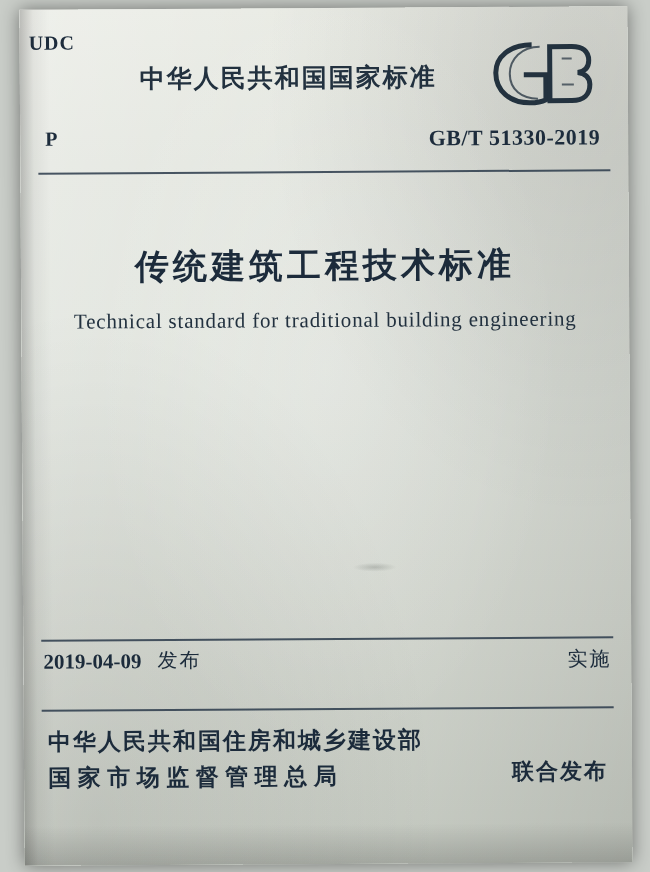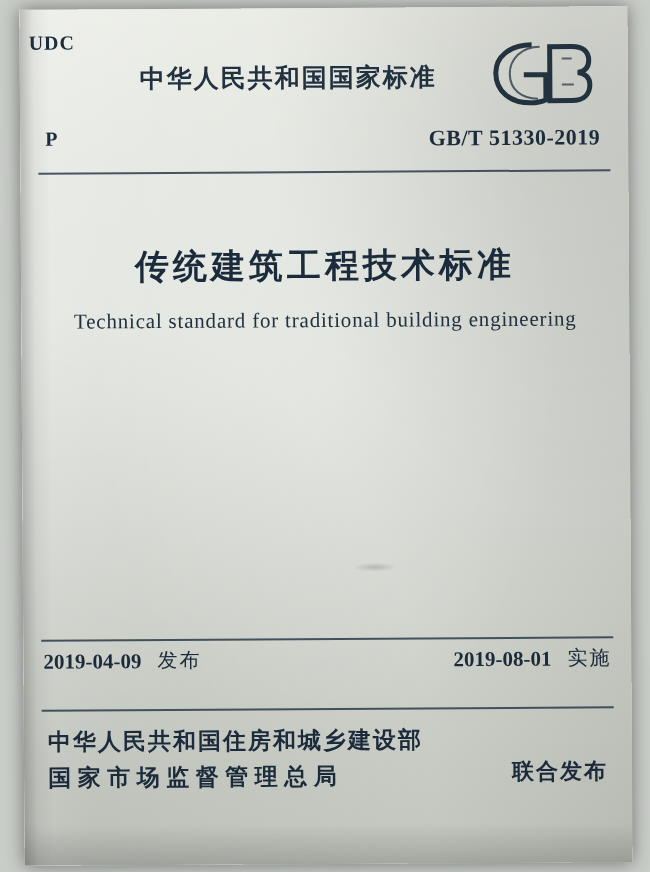--- a/index.html
+++ b/index.html
@@ -240,21 +240,20 @@
     <div class="smudge"></div>
 
     <div class="rule mid"></div>
 
     <div class="date-row">
       <div class="date-group">
         <span>2019-04-09</span>
         <span class="date-label">发布</span>
       </div>
       <div class="date-group">
-        <span>2019-08-01</span>
         <span class="date-label">实施</span>
       </div>
     </div>
 
     <div class="rule bot"></div>
 
     <div class="issuers">
       <div class="issuer-lines">
         <div class="issuer-line-1">中华人民共和国住房和城乡建设部</div>
         <div class="issuer-line-2">国家市场监督管理总局</div>

